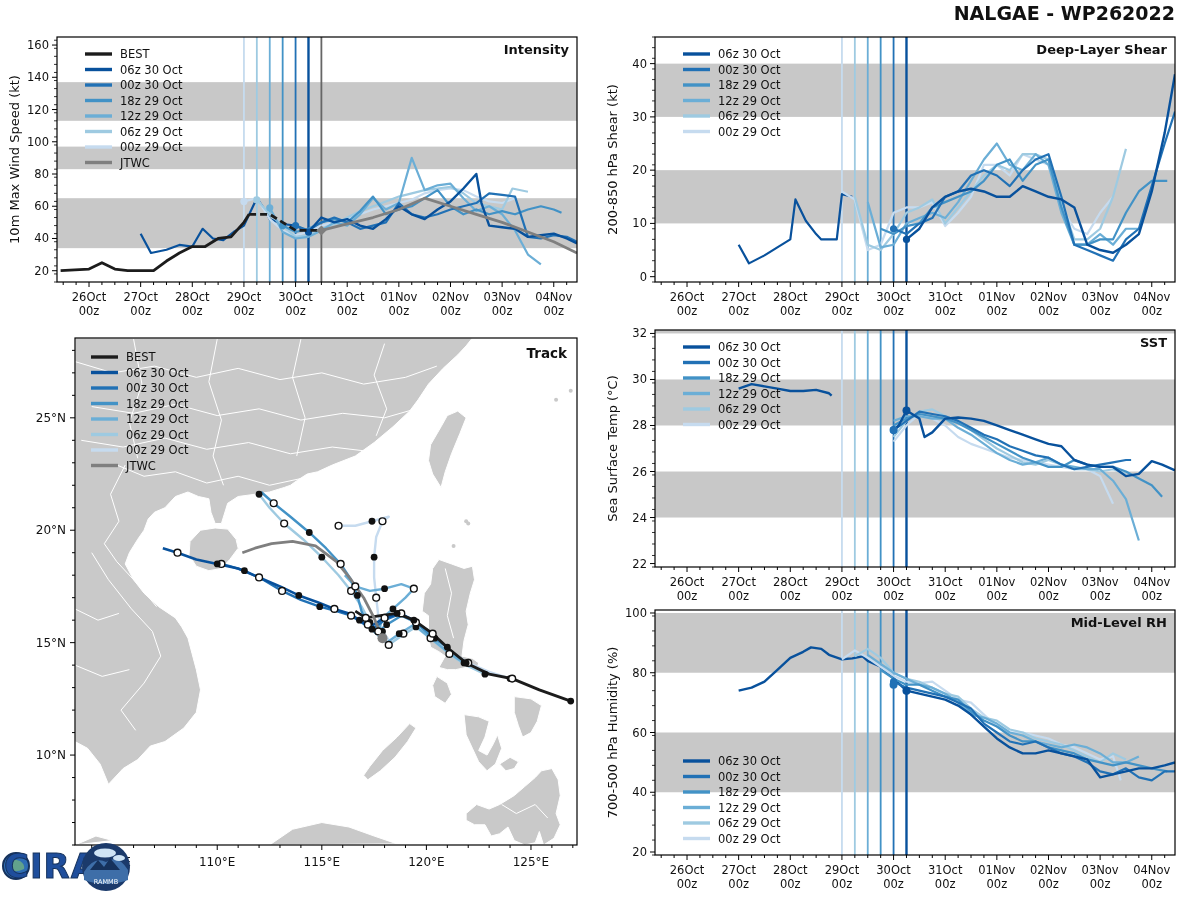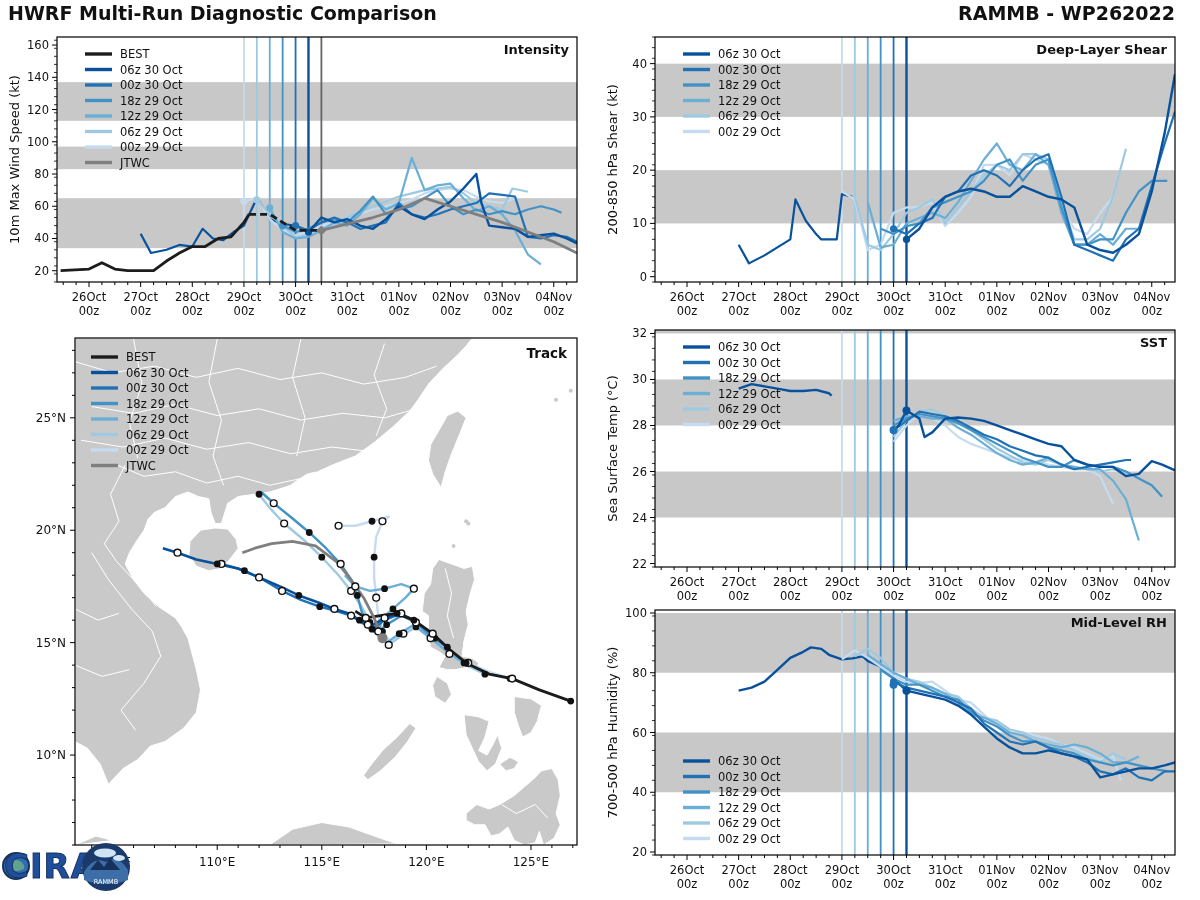--- a/index.html
+++ b/index.html
@@ -7,22 +7,21 @@
          font-family:"DejaVu Sans","Liberation Sans",sans-serif;}
   .main-title{position:absolute;top:2px;left:8px;font-size:19px;font-weight:bold;color:#111;}
   .storm-title{position:absolute;top:2px;right:25px;font-size:19px;font-weight:bold;color:#111;}
   svg text{font-family:"DejaVu Sans","Liberation Sans",sans-serif;}
   .logo{position:absolute;left:2px;top:836px;width:130px;height:60px;}
 </style>
 </head>
 <body>
 <div id="stage">
 
-<div class="main-title">HWRF Multi-Run Diagnostic Comparison</div>
-<div class="storm-title">RAMMB - WP262022</div>
+<div class="storm-title">NALGAE - WP262022</div>
 <div id="panels">
       <svg width="1200" height="900" style="position:absolute;left:0;top:0">
         <defs>
           <clipPath id="clip-intensity">
             <rect x="57" y="37" width="520" height="245"></rect>
           </clipPath>
         </defs>
         <rect x="57" y="37" width="520" height="245" fill="#ffffff"></rect>
         <rect x="57" y="198.1842105263158" width="520" height="49.96710526315786" fill="#c8c8c8"></rect>
         <rect x="57" y="146.60526315789474" width="520" height="22.56578947368422" fill="#c8c8c8"></rect>

